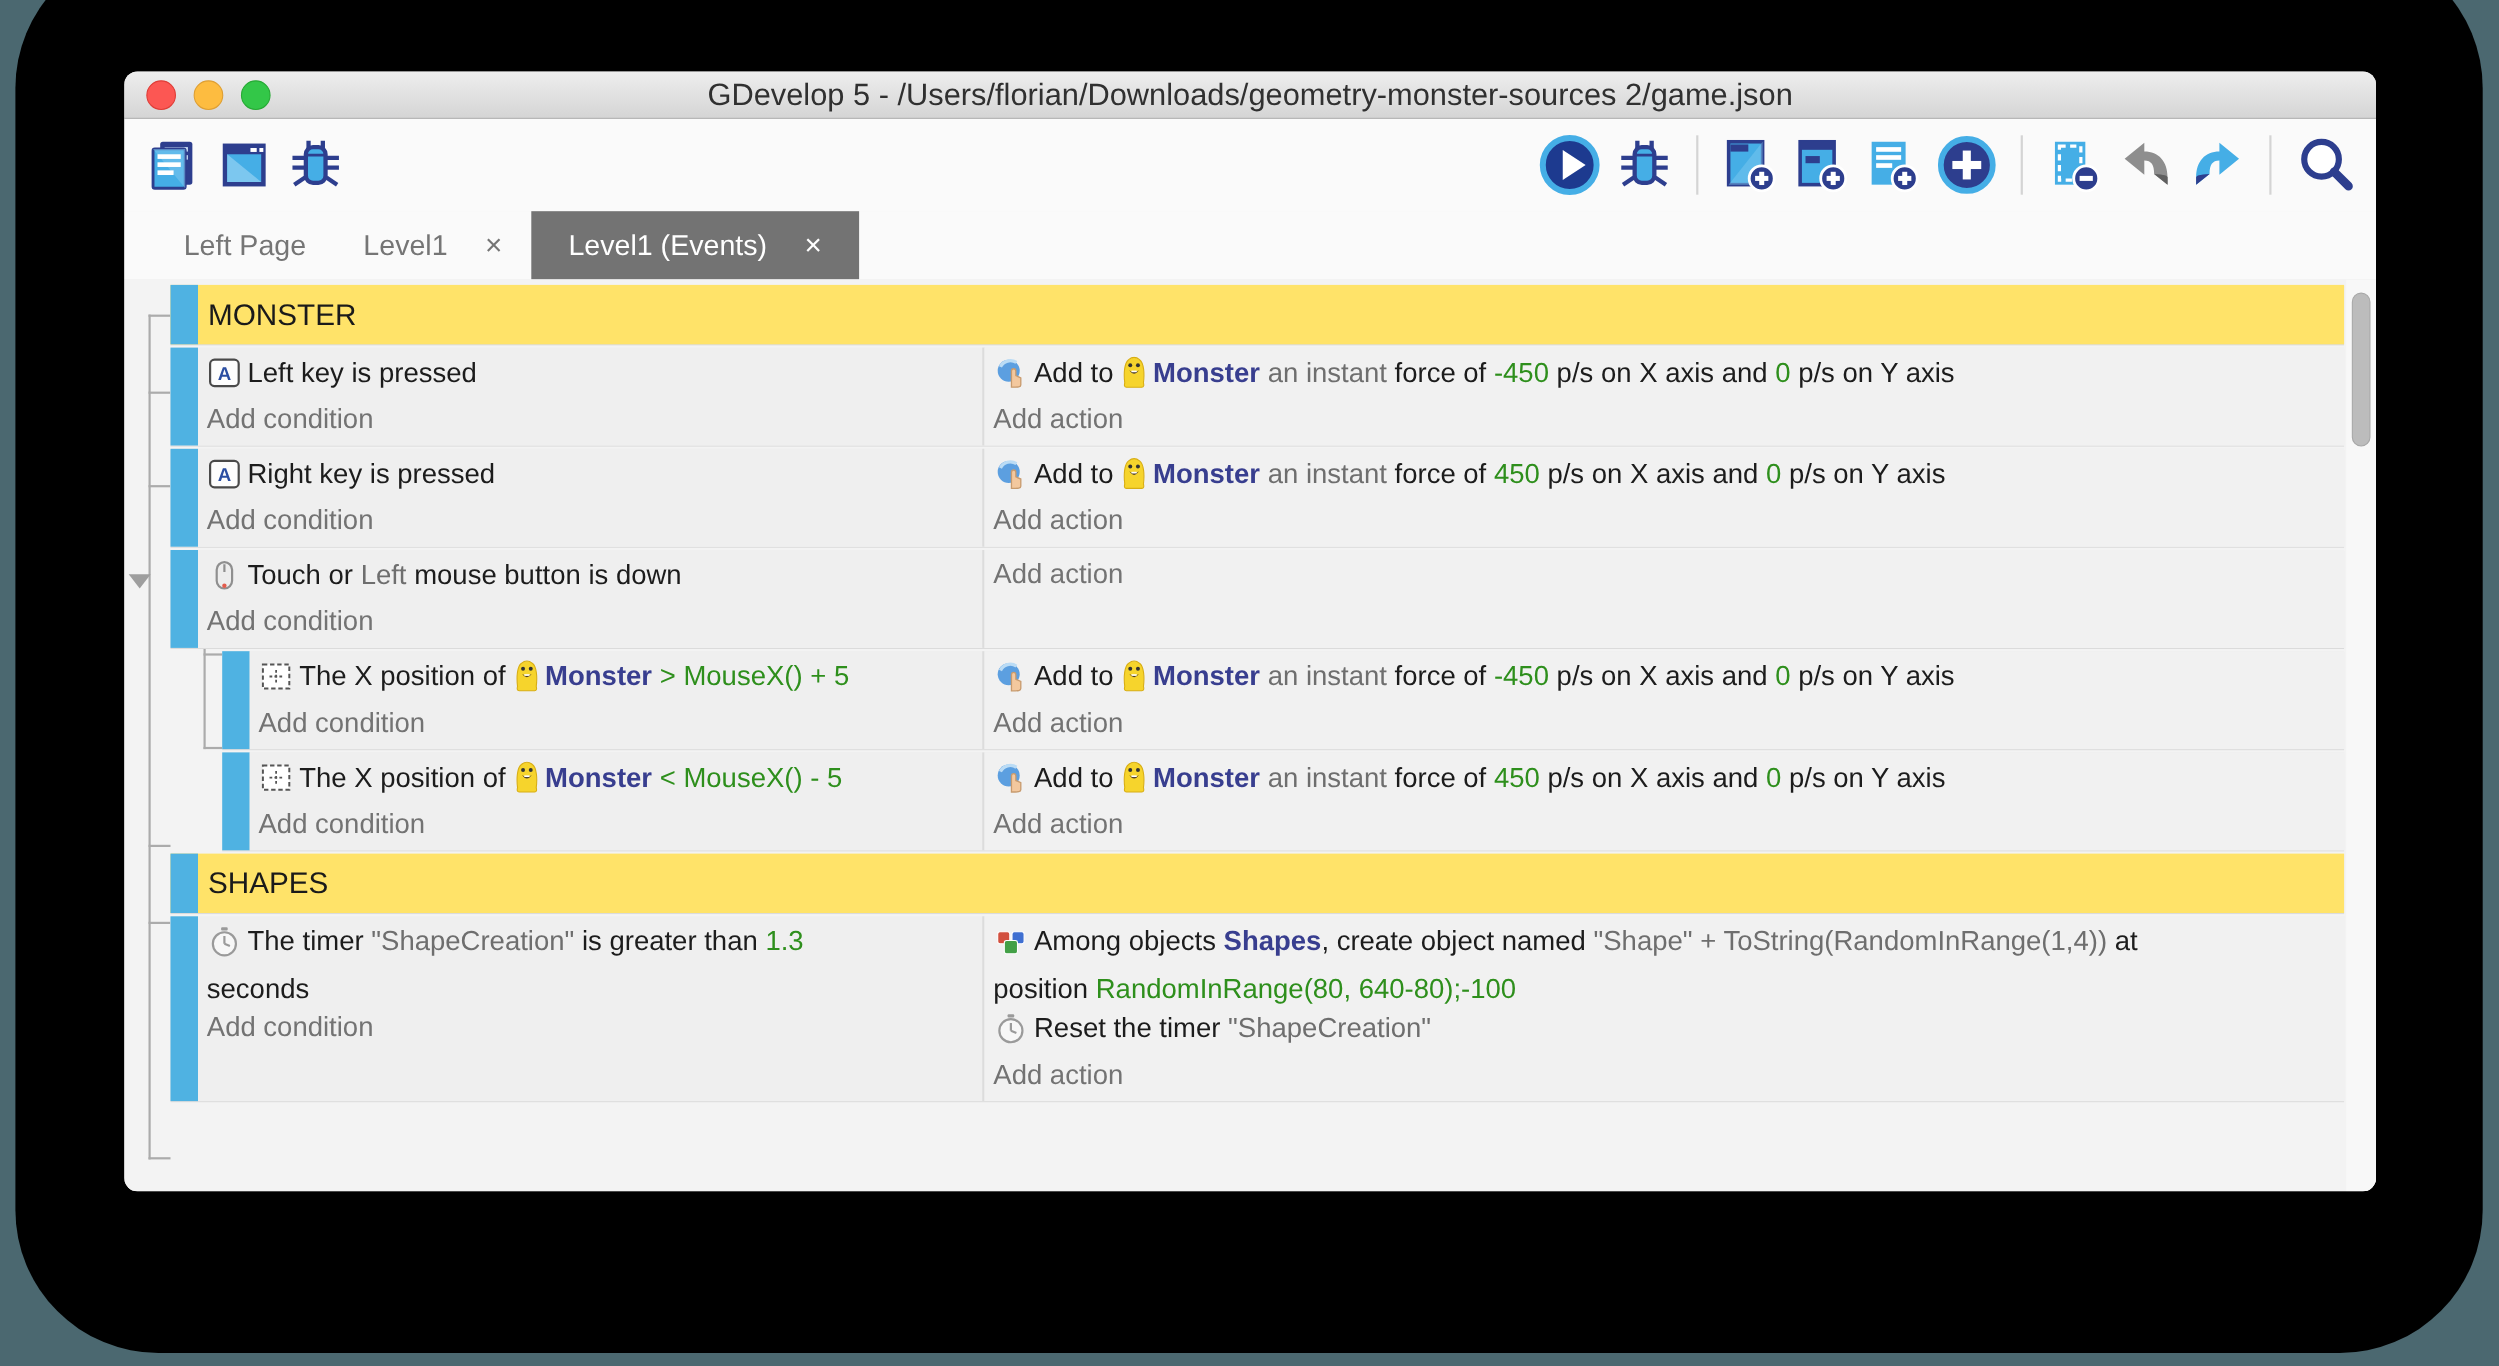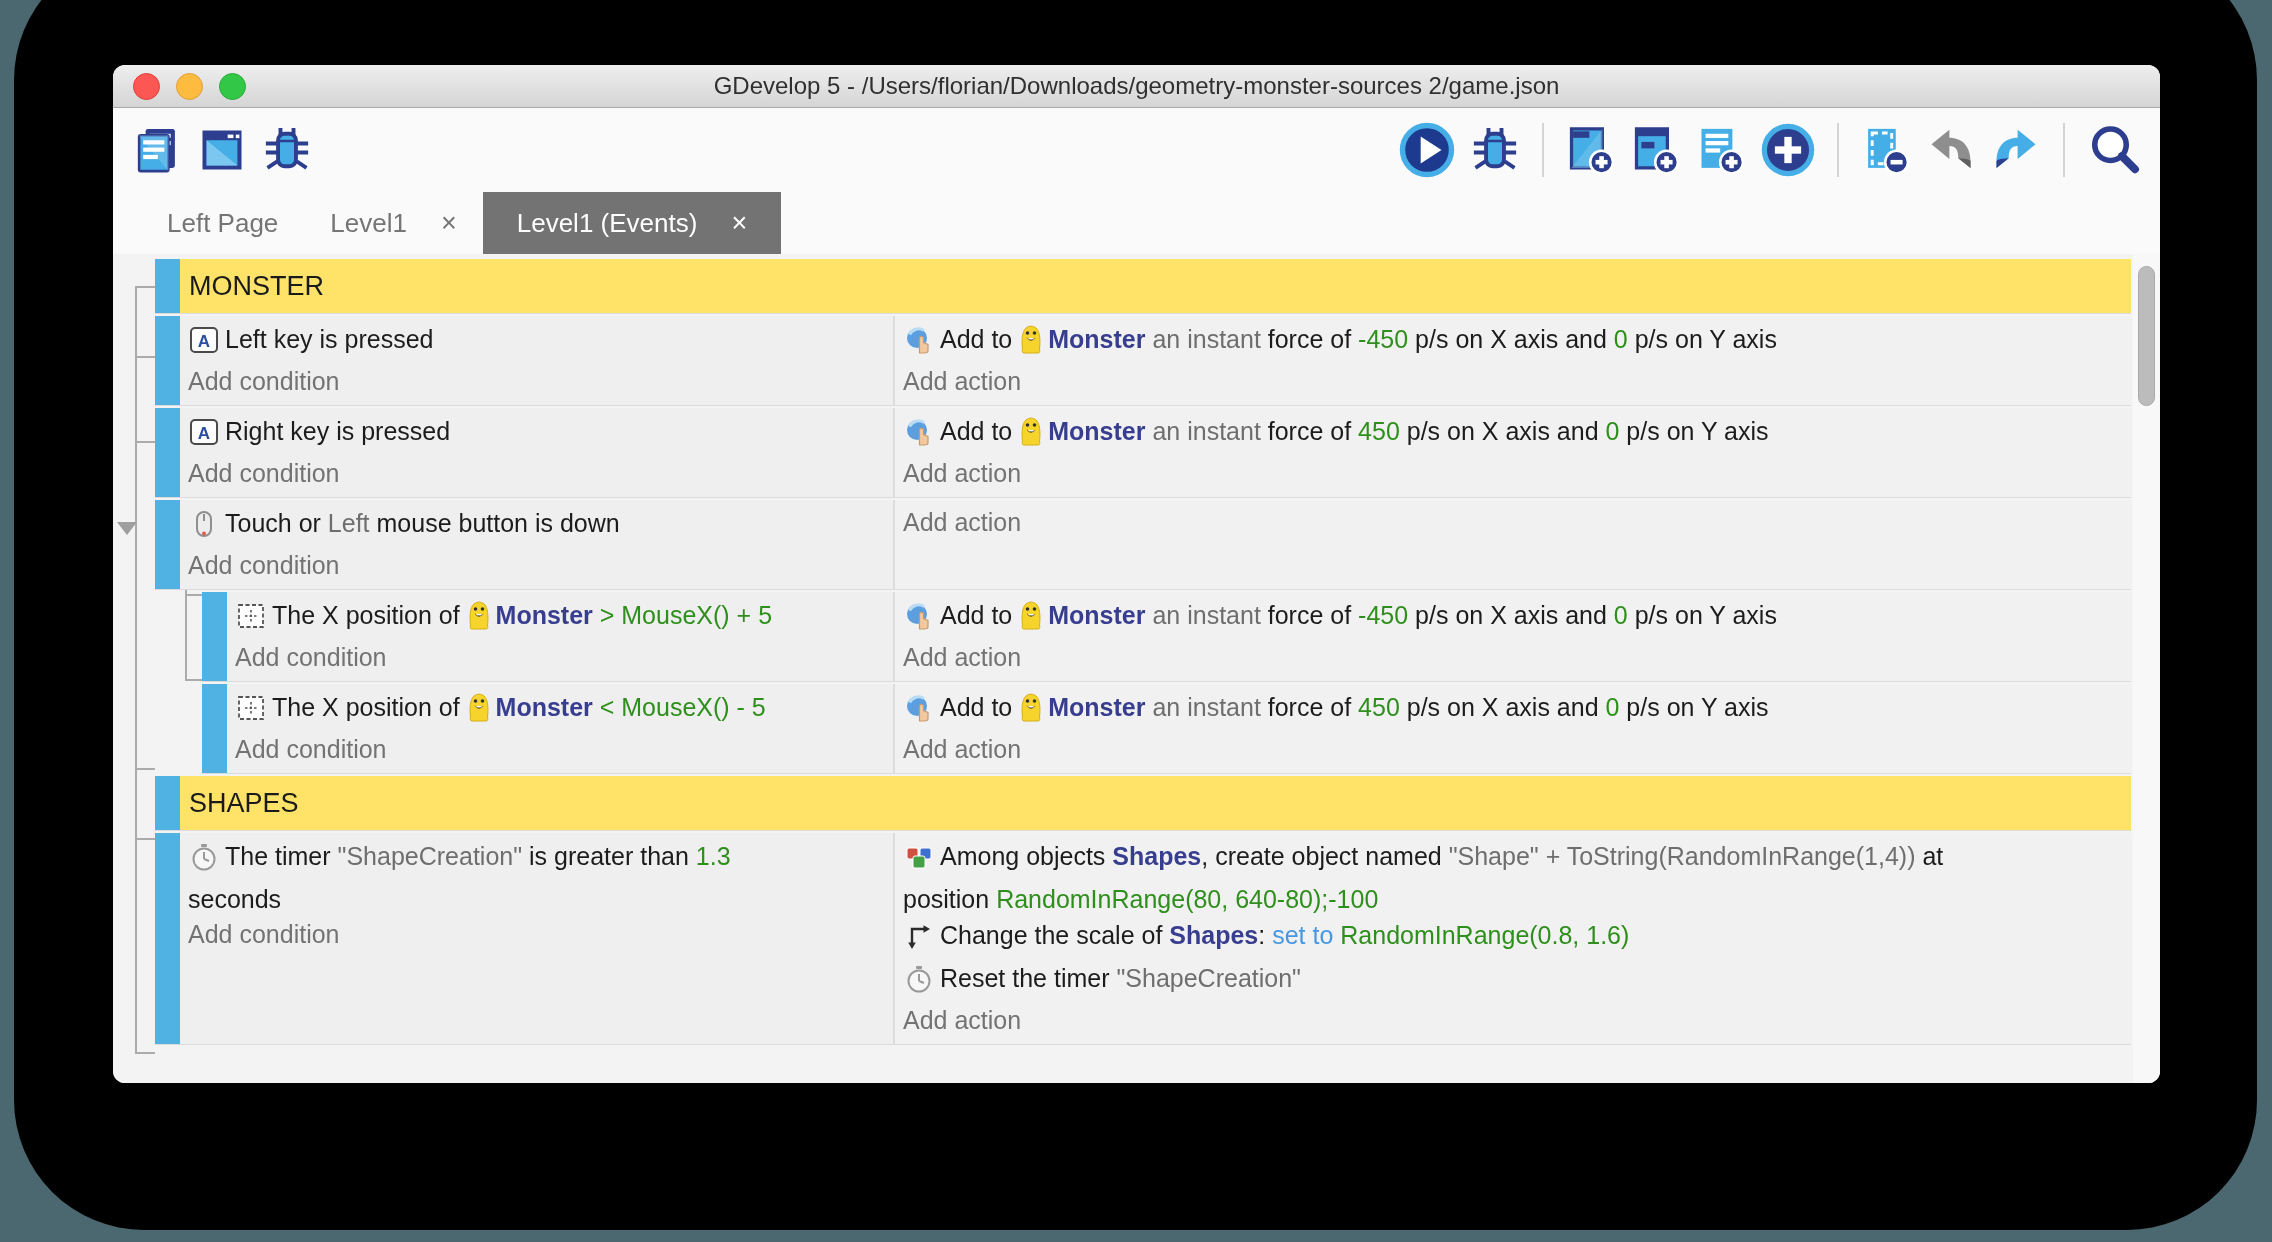--- a/index.html
+++ b/index.html
@@ -21,21 +21,21 @@
   .titlebar{
     height:42px;flex:none;background:linear-gradient(#EEEEEE,#D5D5D5);
     border-bottom:1px solid #A9A9A9;position:relative;
     display:flex;align-items:center;justify-content:center;
   }
   .lights{position:absolute;left:20px;top:0;height:100%;display:flex;align-items:center;gap:16px;}
   .light{width:25px;height:25px;border-radius:50%;}
   .light.red{background:#FC5753;border:1px solid #DF3E38;}
   .light.yellow{background:#FDBC40;border:1px solid #DE9F34;}
   .light.green{background:#33C748;border:1px solid #27AA35;}
-  .title{font-size:24px;color:#303030;}
+  .title{font-size:28px;color:#303030;}
 
   
   .toolbar{height:84px;flex:none;background:#FAFAFA;display:flex;align-items:center;justify-content:space-between;padding:0 18px;}
   .tgroup{display:flex;align-items:center;gap:13px;}
   .tbicon{width:52px;height:52px;display:flex;align-items:center;justify-content:center;}
   .tbicon svg{width:100%;height:100%;}
   .tbicon[data-name="play-icon"]{width:58px;height:58px;}
   .tbicon[data-name="add-circle-icon"]{width:56px;height:56px;}
   .tbicon[data-name="search-icon"]{width:56px;height:56px;}
   .tsep{width:2px;height:54px;background:#D4D4D4;margin:0 8px;}
@@ -399,25 +399,20 @@
             <div class="line" data-name="condition-text"><span class="seg" data-name="text-segment">seconds</span></div>
             <div class="line ph" data-name="add-condition-button">Add condition</div>
           </div>
           <div class="cell act" data-name="actions-cell">
             <div class="line" data-name="action-text"><span class="iconwrap" data-name="create-objects-icon"><svg viewBox="0 0 30 30">
                   <rect x="3" y="6" width="11" height="11" rx="2" fill="#D2503F" stroke="#fff" stroke-width="1"></rect>
                   <rect x="16" y="6" width="11" height="11" rx="2" fill="#3F6FD1" stroke="#fff" stroke-width="1"></rect>
                   <rect x="9" y="14" width="12" height="12" rx="2" fill="#43A047" stroke="#fff" stroke-width="1"></rect>
                 </svg></span><span class="seg" data-name="text-segment">Among objects </span><span class="seg obj" data-name="text-segment">Shapes</span><span class="seg" data-name="text-segment">, create object named </span><span class="seg gray" data-name="text-segment">"Shape" + ToString(RandomInRange(1,4))</span><span class="seg" data-name="text-segment"> at</span></div>
             <div class="line" data-name="action-text"><span class="seg" data-name="text-segment">position </span><span class="seg green" data-name="text-segment">RandomInRange(80, 640-80);-100</span></div>
-            <div class="line" data-name="action-text"><span class="iconwrap" data-name="scale-icon"><svg viewBox="0 0 30 30">
-                  <path d="M8 23 L8 8 L21 8" stroke="#2B2B2B" stroke-width="2.4" fill="none"></path>
-                  <polygon points="26,8 19.5,4.2 19.5,11.8" fill="#2B2B2B"></polygon>
-                  <polygon points="8,28 4.2,21.5 11.8,21.5" fill="#2B2B2B"></polygon>
-                </svg></span><span class="seg" data-name="text-segment">Change the scale of </span><span class="seg obj" data-name="text-segment">Shapes</span><span class="seg" data-name="text-segment">: </span><span class="seg blue" data-name="text-segment">set to </span><span class="seg green" data-name="text-segment">RandomInRange(0.8, 1.6)</span></div>
             <div class="line" data-name="action-text"><span class="iconwrap" data-name="timer-icon"><svg viewBox="0 0 30 30">
                   <rect x="12" y="2" width="6" height="3" rx="1" fill="#9A9A9A"></rect>
                   <circle cx="15" cy="17" r="10.5" fill="#F7F7F7" stroke="#9A9A9A" stroke-width="2"></circle>
                   <line x1="15" y1="17" x2="15" y2="10" stroke="#9A9A9A" stroke-width="2"></line>
                   <line x1="15" y1="17" x2="20" y2="19" stroke="#9A9A9A" stroke-width="2"></line>
                 </svg></span><span class="seg" data-name="text-segment">Reset the timer </span><span class="seg gray" data-name="text-segment">"ShapeCreation"</span></div>
             <div class="line ph" data-name="add-action-button">Add action</div>
           </div>
         </div>
       </div>

